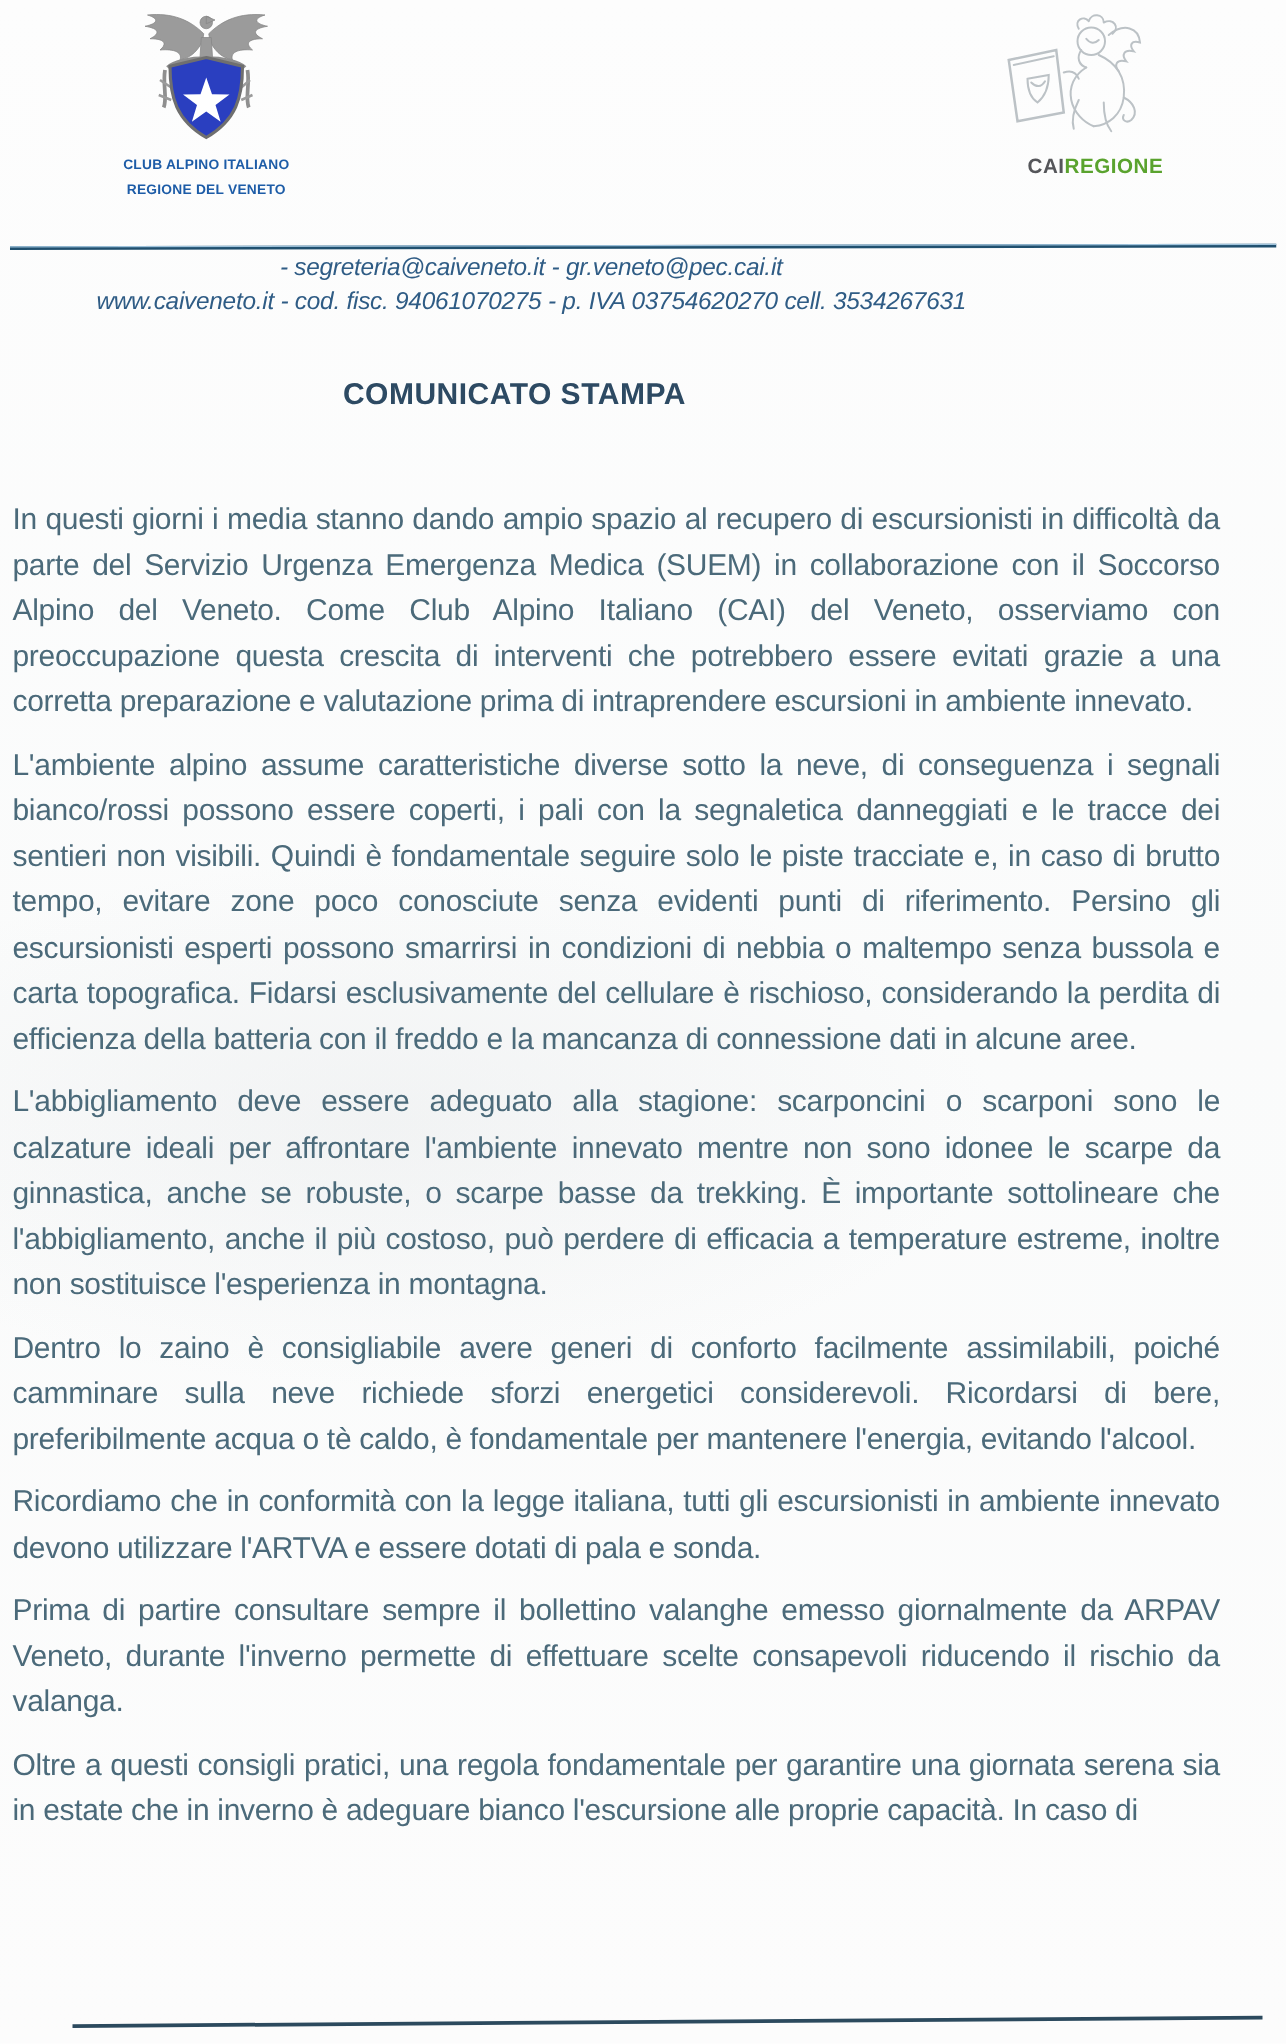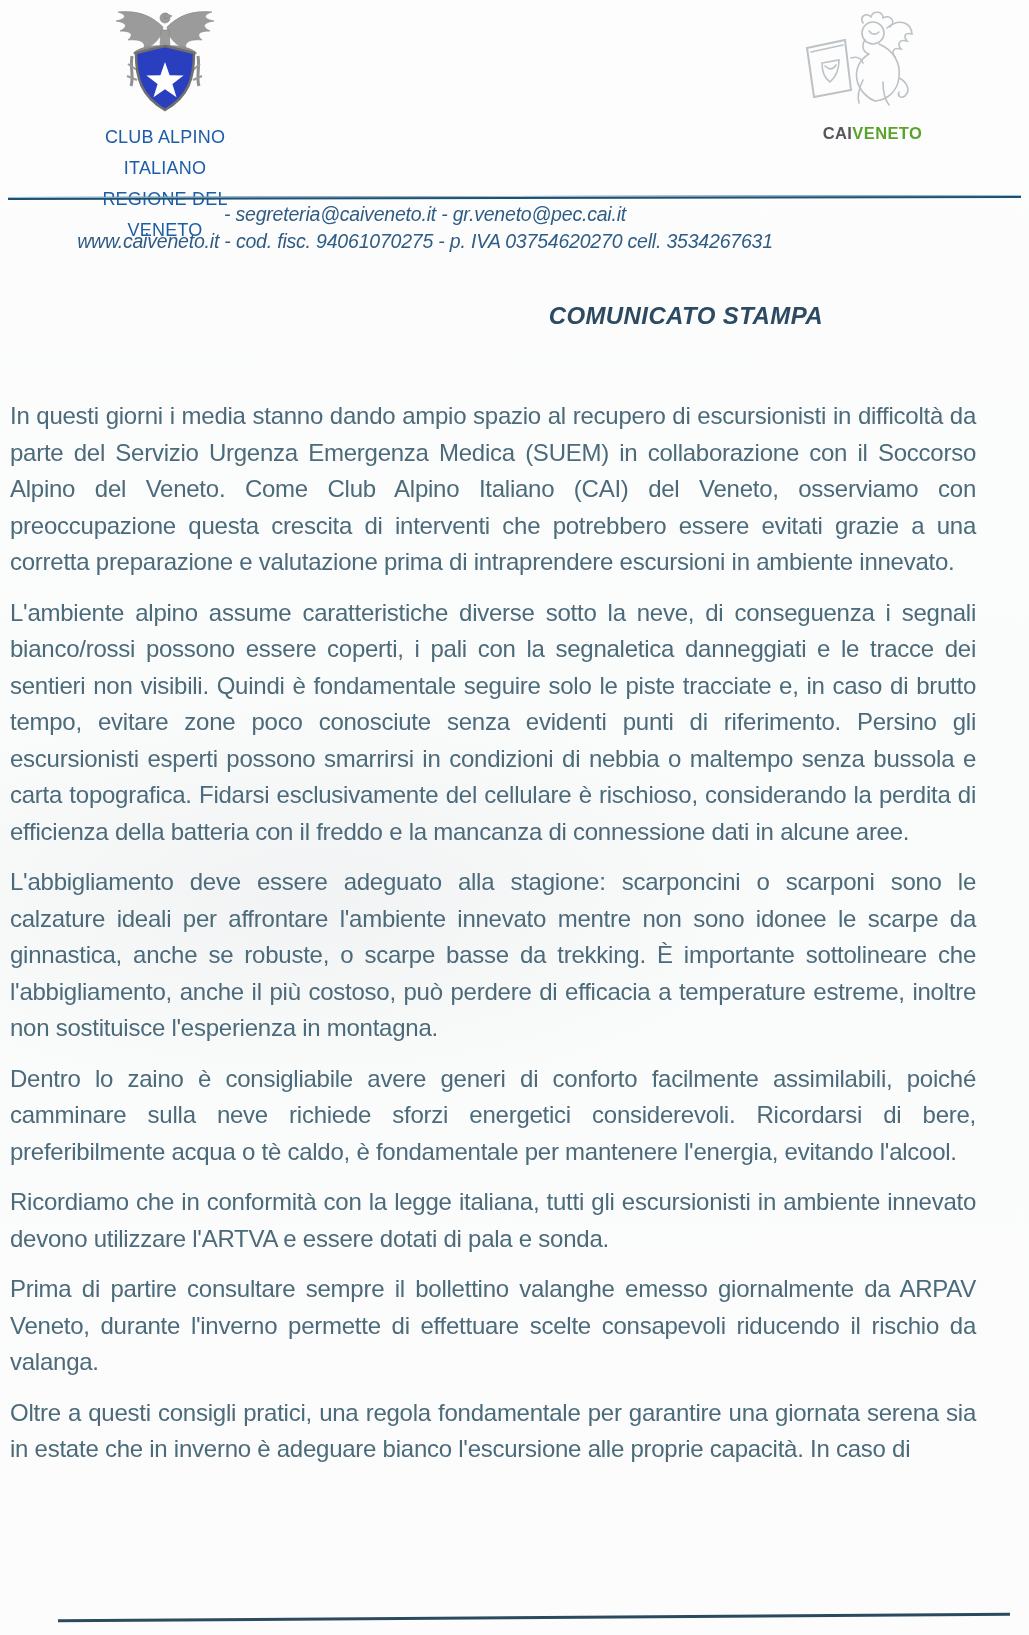--- a/index.html
+++ b/index.html
@@ -20,23 +20,23 @@
 
   
   .logo-left {
     position: absolute; left: 70px; top: 6px; width: 190px;
     text-align: center;
   }
   .logo-left svg { display: block; margin: 0 auto; }
   .org-name {
     margin-top: 4px;
     color: #1d5ca7;
-    font-weight: normal;
-    font-size: 18px;
-    line-height: 31px;
+    font-weight: bold;
+    font-size: 11px;
+    line-height: 20px;
     letter-spacing: 0.2px;
   }
   .logo-right {
     position: absolute; left: 793px; top: 8px; width: 130px;
     text-align: center;
   }
   .logo-right svg { display: block; margin: 0 auto; }
   .caiveneto-wordmark {
     margin-top: 2px;
     font-weight: bold;
@@ -60,26 +60,25 @@
     font-style: italic;
     font-size: 19.5px;
     color: #2f5c85;
     letter-spacing: -0.2px;
   }
   .contact-line.line1 { top: 203px; }
   .contact-line.line2 { top: 230px; }
 
   .doc-title {
     position: absolute; left: 0; top: 302px; width: 823px;
-    text-align: right;
+    text-align: center;
     font-weight: bold;
     font-size: 24px;
     letter-spacing: 0.4px;
     color: #2d4a63;
-    font-style: italic;
   }
 
   
   .doc-body {
     position: absolute;
     left: 10px; top: 398px;
     width: 966px;
     color: #4b6a7a;
     font-size: 24px;
     line-height: 36.5px;
@@ -152,21 +151,21 @@
         <path d="M70,46 C60,52 56,62 58,72 C60,82 68,90 76,93"></path>
 
         <path d="M64,72 C60,80 58,88 60,95 M84,74 C84,84 86,92 90,97"></path>
 
         <path d="M100,70 C108,74 112,82 106,88 C102,91 98,88 100,84"></path>
 
         <path d="M52,50 C58,48 62,50 64,55"></path>
       </g>
     </svg>
     <div class="caiveneto-wordmark">
-      <span class="cai-part">CAI</span><span class="veneto-part">VENETO</span>
+      <span class="cai-part">CAI</span><span class="veneto-part">REGIONE</span>
     </div>
   </div>
 
   <div class="rule-top"></div>
 
   <div class="contact-line line1">-  segreteria@caiveneto.it -  gr.veneto@pec.cai.it</div>
   <div class="contact-line line2">www.caiveneto.it  -  cod. fisc. 94061070275   -   p. IVA 03754620270 cell. 3534267631</div>
 
   <div class="doc-title">COMUNICATO STAMPA</div>
 

